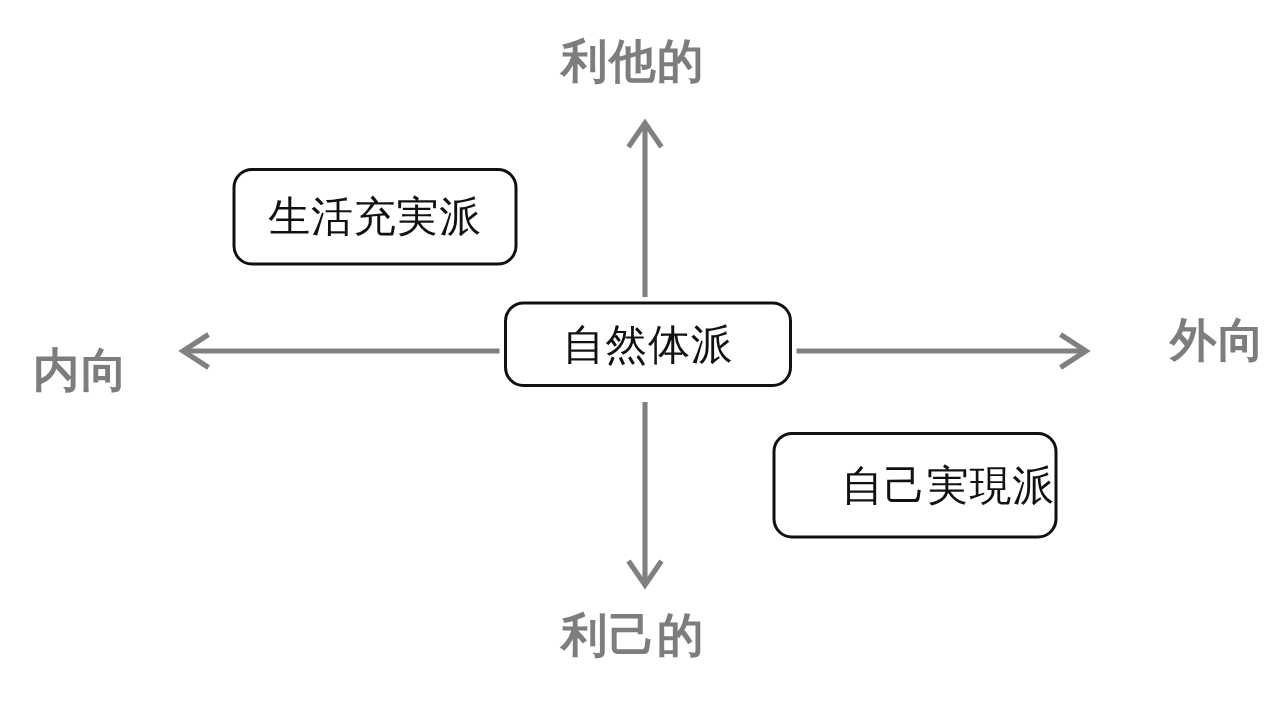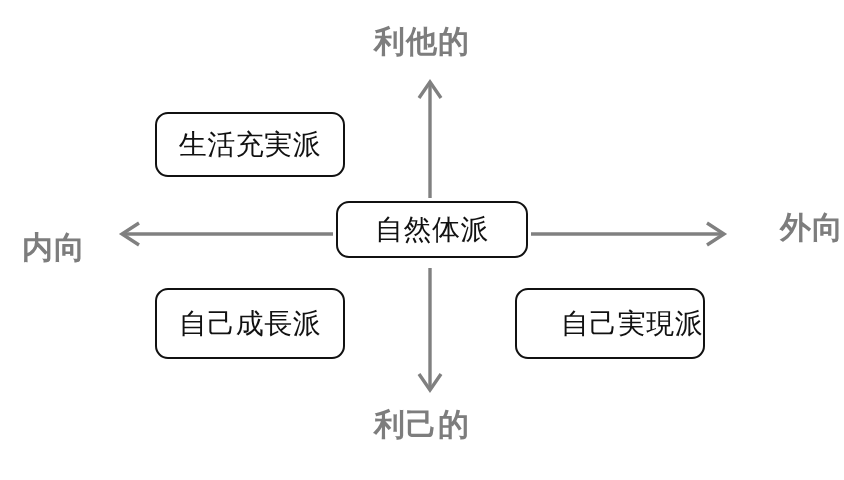--- a/index.html
+++ b/index.html
@@ -115,23 +115,20 @@
   <div class="axis-label top">利他的</div>
   <div class="axis-label bottom">利己的</div>
   <div class="axis-label left">内向</div>
   <div class="axis-label right">外向</div>
 
   <div class="node-box" id="box-top-left">
     <span class="node-text">生活充実派</span>
   </div>
 
 
-  <div class="node-box" id="box-bottom-left">
-    <span class="node-text">自己成長派</span>
-  </div>
 
   <div class="node-box" id="box-bottom-right">
     <span class="node-text">自己実現派</span>
   </div>
 
   <div class="node-box" id="box-center">
     <span class="node-text">自然体派</span>
   </div>
 
 </div>

